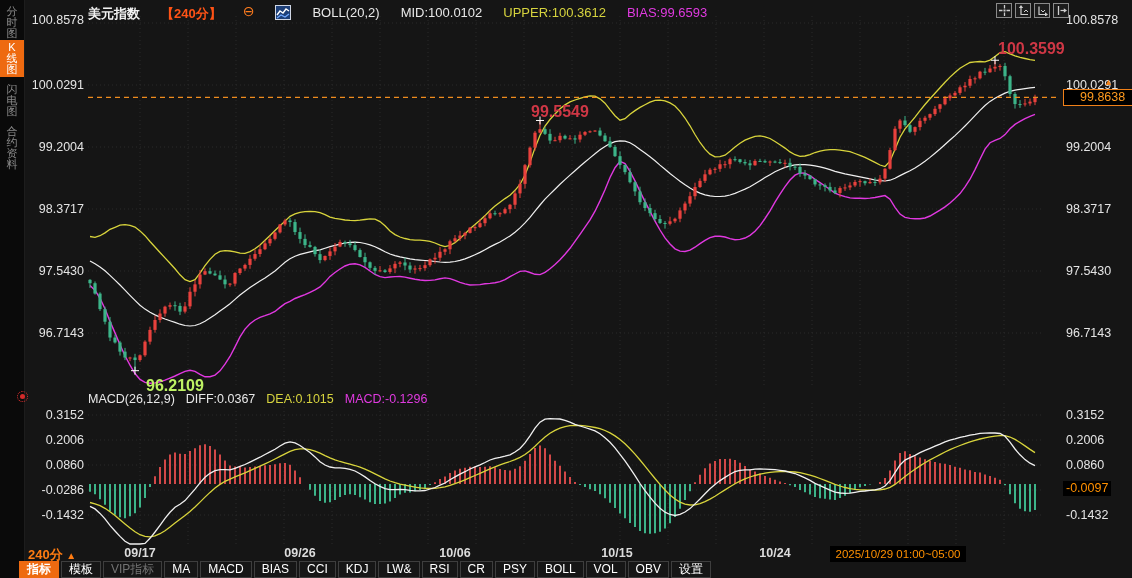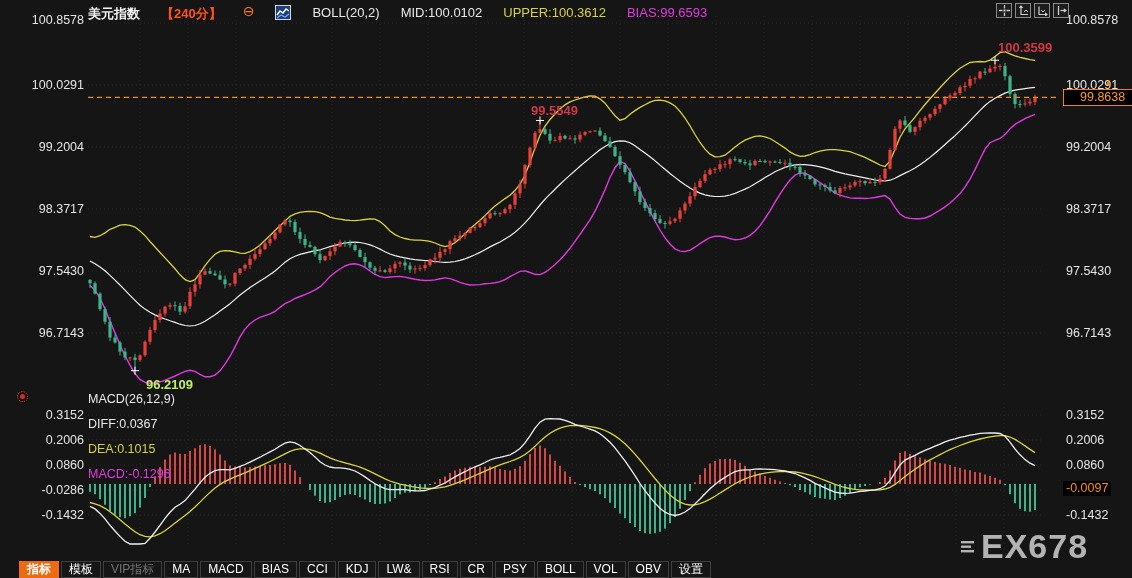--- a/index.html
+++ b/index.html
@@ -26,25 +26,25 @@
   .tr-icons{position:absolute;left:996px;top:3px;display:flex;gap:3px;z-index:3;}
   .tr-btn{width:14px;height:13px;border:1px solid #8a8a8a;background:#1c1c1c;display:flex;align-items:center;justify-content:center;cursor:pointer;}
   
   .ytick{position:absolute;font-size:12.5px;color:#e4e4e4;z-index:2;white-space:nowrap;}
   .ytick.left{left:24px;width:60px;text-align:right;}
   .ytick.right{left:1066px;text-align:left;}
   .price-badge{position:absolute;left:1063px;top:89px;padding:0 16px;line-height:15px;font-size:12.5px;color:#ff9a1e;background:#000;border:1px solid #f08018;z-index:3;}
   .badge-arrow{position:absolute;left:1104px;top:77px;font-size:9px;color:#f08018;z-index:3;}
   .macd-badge{position:absolute;left:1063px;top:481px;padding:0 3px;line-height:15px;font-size:12.5px;color:#ff9000;background:#000;z-index:3;}
   
-  .anno{position:absolute;font-size:13px;font-weight:bold;z-index:2;white-space:nowrap;}
+  .anno{position:absolute;font-size:16px;font-weight:bold;z-index:2;white-space:nowrap;}
   .anno.red{color:#cf3745;}
   .anno.green{color:#bef264;margin-top:10px;}
   
-  .macd-header{position:absolute;left:88px;top:392px;display:flex;gap:11px;font-size:12.5px;z-index:2;white-space:nowrap;flex-direction:column;}
+  .macd-header{position:absolute;left:88px;top:392px;display:flex;gap:11px;font-size:12.5px;z-index:2;white-space:nowrap;}
   
   .xrow{position:absolute;left:0;top:546px;width:1132px;height:16px;z-index:2;}
   .period-label{position:absolute;left:28px;top:0;color:#ff7c12;font-size:13px;font-weight:bold;}
   .period-label .arr{font-size:10px;}
   .xdate{position:absolute;top:0;width:60px;margin-left:-30px;text-align:center;color:#dcdcdc;font-size:12.5px;font-weight:bold;cursor:default;}
   .xrange{position:absolute;left:830px;top:0;width:136px;height:16px;line-height:16px;text-align:center;background:#000;color:#ff9000;font-size:11.5px;z-index:3;}
   
   .toolbar{position:absolute;left:19px;bottom:0;height:17px;display:flex;gap:2px;z-index:4;}
   .tb-btn{height:15px;line-height:14px;padding:0 7px;font-size:12px;color:#ffffff;background:#161616;border:1px solid #3e3e3e;cursor:pointer;white-space:nowrap;}
   .tb-btn.active{background:#ee6a10;border-color:#ee6a10;color:#fff;font-weight:bold;}
@@ -683,20 +683,26 @@
       <line x1="1010" y1="484" x2="1010" y2="494.3002469061459" stroke="#3cb489" stroke-width="2"></line>
       <line x1="1015" y1="484" x2="1015" y2="503.2204882195686" stroke="#3cb489" stroke-width="2"></line>
       <line x1="1020" y1="484" x2="1020" y2="508.7241346954826" stroke="#3cb489" stroke-width="2"></line>
       <line x1="1025" y1="484" x2="1025" y2="511.352442819349" stroke="#3cb489" stroke-width="2"></line>
       <line x1="1030" y1="484" x2="1030" y2="511.7505987496568" stroke="#3cb489" stroke-width="2"></line>
       <line x1="1035" y1="484" x2="1035" y2="509.96616377952483" stroke="#3cb489" stroke-width="2"></line>
       <polyline points="90,502.5 95,503.8 100,505.7 105,508.3 110,511.8 115,515.6 120,519.8 125,524.0 130,528.1 135,531.7 140,534.7 145,536.4 150,536.8 155,535.8 160,533.7 165,530.7 170,527.0 175,523.0 180,519.3 185,515.5 190,511.4 195,506.9 200,502.1 205,497.1 210,492.4 215,488.0 220,484.4 225,481.4 230,479.1 235,476.9 240,474.8 245,472.8 250,470.6 255,468.4 260,466.2 265,463.9 270,461.5 275,459.0 280,456.4 285,453.8 290,451.4 295,449.7 300,448.9 305,448.9 310,449.6 315,451.1 320,453.2 325,455.6 330,457.8 335,459.8 340,461.5 345,462.8 350,464.1 355,465.5 360,467.1 365,469.1 370,471.4 375,473.9 380,476.4 385,478.8 390,481.0 395,482.7 400,484.1 405,485.2 410,486.2 415,487.1 420,487.9 425,488.4 430,488.5 435,488.3 440,487.7 445,486.8 450,485.4 455,483.7 460,481.8 465,479.8 470,477.6 475,475.5 480,473.3 485,471.1 490,468.9 495,466.8 500,464.9 505,463.2 510,461.5 515,459.6 520,457.4 525,454.5 530,450.7 535,446.2 540,441.4 545,437.0 550,433.3 555,430.4 560,428.1 565,426.6 570,425.7 575,425.4 580,425.5 585,425.9 590,426.6 595,427.5 600,428.7 605,430.5 610,432.9 615,435.9 620,439.5 625,443.8 630,448.7 635,454.1 640,460.0 645,466.1 650,472.3 655,478.5 660,484.4 665,490.0 670,494.9 675,499.0 680,502.1 685,504.1 690,505.0 695,504.8 700,503.6 705,501.6 710,499.1 715,496.2 720,493.0 725,489.9 730,486.8 735,483.8 740,481.1 745,478.8 750,477.0 755,475.5 760,474.2 765,473.2 770,472.4 775,471.9 780,471.6 785,471.4 790,471.6 795,472.0 800,472.7 805,473.8 810,475.1 815,476.7 820,478.5 825,480.4 830,482.3 835,484.3 840,486.0 845,487.5 850,488.6 855,489.4 860,489.8 865,490.0 870,490.1 875,490.0 880,489.8 885,489.0 890,487.3 895,484.4 900,480.5 905,476.5 910,472.7 915,469.2 920,465.9 925,462.8 930,459.9 935,457.2 940,454.6 945,452.0 950,449.7 955,447.5 960,445.5 965,443.7 970,441.9 975,440.4 980,439.0 985,437.8 990,436.8 995,436.1 1000,435.6 1005,435.7 1010,437.0 1015,439.4 1020,442.5 1025,445.9 1030,449.4 1035,452.6" fill="none" stroke="#d8d43c" stroke-width="1.3"></polyline>
       <polyline points="90,506.4 95,508.9 100,513.4 105,518.8 110,525.4 115,531.0 120,536.4 125,541.2 130,544.0 135,544.0 140,544.0 145,543.5 150,538.3 155,532.0 160,525.3 165,518.3 170,512.3 175,507.3 180,504.2 185,500.6 190,494.9 195,489.1 200,482.8 205,477.2 210,473.3 215,470.7 220,469.6 225,469.7 230,469.9 235,468.3 240,466.4 245,464.5 250,462.1 255,459.7 260,457.2 265,454.5 270,451.9 275,449.2 280,446.0 285,443.2 290,441.8 295,442.9 300,445.5 305,449.0 310,452.5 315,456.9 320,461.7 325,465.0 330,467.0 335,467.9 340,467.9 345,468.4 350,469.3 355,471.0 360,473.7 365,476.9 370,480.5 375,483.8 380,486.4 385,488.6 390,489.7 395,489.7 400,489.4 405,489.6 410,490.4 415,490.8 420,490.9 425,490.5 430,489.0 435,487.5 440,485.2 445,483.0 450,479.8 455,476.9 460,474.2 465,471.7 470,469.0 475,466.9 480,464.8 485,462.5 490,460.0 495,458.4 500,457.4 505,456.2 510,454.8 515,452.0 520,448.5 525,442.9 530,435.8 535,428.2 540,422.2 545,419.1 550,418.6 555,418.8 560,419.0 565,420.4 570,422.1 575,424.4 580,426.0 585,427.5 590,429.2 595,430.9 600,433.8 605,437.7 610,442.2 615,447.9 620,454.3 625,460.9 630,468.2 635,475.6 640,483.5 645,490.7 650,497.2 655,503.1 660,508.3 665,512.2 670,514.5 675,515.5 680,514.4 685,512.0 690,508.6 695,503.9 700,499.0 705,493.8 710,488.7 715,484.6 720,480.6 725,477.4 730,474.2 735,471.7 740,470.4 745,469.8 750,469.8 755,469.2 760,469.0 765,469.2 770,469.3 775,469.7 780,470.3 785,471.0 790,472.3 795,473.5 800,475.7 805,477.9 810,480.4 815,483.3 820,485.6 825,487.8 830,490.1 835,492.2 840,493.0 845,493.3 850,493.2 855,492.3 860,491.4 865,491.0 870,490.4 875,489.8 880,488.7 885,486.0 890,480.6 895,472.6 900,465.0 905,460.1 910,457.7 915,455.3 920,452.7 925,450.4 930,448.3 935,446.2 940,444.2 945,441.9 950,440.2 955,438.9 960,437.4 965,436.4 970,435.1 975,434.4 980,433.3 985,433.1 990,432.9 995,433.0 1000,433.5 1005,436.3 1010,442.1 1015,449.0 1020,454.8 1025,459.6 1030,463.2 1035,465.6" fill="none" stroke="#f0f0f0" stroke-width="1.3"></polyline>
     </svg>
 
+  <aside class="sidebar">
+    <div class="side-tab" style="top:4px"><span>分时图</span></div>
+    <div class="side-tab active" style="top:40px"><span>K线图</span></div>
+    <div class="side-tab" style="top:82px"><span>闪电图</span></div>
+    <div class="side-tab" style="top:124px"><span>合约资料</span></div>
+  </aside>
   <span class="alert-icon"></span>
 
   <div class="chart-header">
     <span class="hd-symbol">美元指数</span>
     <span class="hd-period">【240分】</span>
     <span class="hd-toggle">⊖</span>
     <span class="mini-chart-icon">
       <svg width="16" height="15" viewBox="0 0 16 15">
           <rect x="0.5" y="0.5" width="15" height="14" fill="#1d3f78" stroke="#cfd6e4"></rect>
           <polyline points="2,10 5,6 8,8 11,4 14,6" fill="none" stroke="#ffffff" stroke-width="1.4"></polyline>
@@ -769,41 +775,42 @@
   <span class="ytick left" style="top:433px">0.2006</span>
   <span class="ytick left" style="top:458px">0.0860</span>
   <span class="ytick left" style="top:483px">-0.0286</span>
   <span class="ytick left" style="top:508px">-0.1432</span>
   <span class="ytick right" style="top:408px">0.3152</span>
   <span class="ytick right" style="top:433px">0.2006</span>
   <span class="ytick right" style="top:458px">0.0860</span>
   <span class="ytick right" style="top:508px">-0.1432</span>
   <span class="macd-badge">-0.0097</span>
 
+  <div class="xrow">
+    <span class="period-label"><span>240分</span> <span class="arr">▲</span></span>
+    <span class="xrange">2025/10/29 01:00~05:00</span>
+  <span class="xdate" style="left: 140px;">09/17</span>
+      <span class="xdate" style="left: 300px;">09/26</span>
+      <span class="xdate" style="left: 455px;">10/06</span>
+      <span class="xdate" style="left: 617px;">10/15</span>
+      <span class="xdate" style="left: 775px;">10/24</span>
+    </div>
 
   <div class="toolbar" id="toolbar">
       <div class="tb-btn active">指标</div>
       <div class="tb-btn">模板</div>
       <div class="tb-btn vip">VIP指标</div>
       <div class="tb-btn">MA</div>
       <div class="tb-btn">MACD</div>
       <div class="tb-btn">BIAS</div>
       <div class="tb-btn">CCI</div>
       <div class="tb-btn">KDJ</div>
       <div class="tb-btn">LW&amp;</div>
       <div class="tb-btn">RSI</div>
       <div class="tb-btn">CR</div>
       <div class="tb-btn">PSY</div>
       <div class="tb-btn">BOLL</div>
       <div class="tb-btn">VOL</div>
       <div class="tb-btn">OBV</div>
       <div class="tb-btn">设置</div>
     </div>
 
-  <div class="watermark">
-    <svg width="17" height="17" viewBox="0 0 17 17">
-        <rect x="1" y="3" width="13" height="2.4" fill="#b3b3b3"></rect>
-        <rect x="1" y="7.5" width="10" height="2.4" fill="#b3b3b3"></rect>
-        <rect x="1" y="12" width="13" height="2.4" fill="#b3b3b3"></rect>
-      </svg>
-    <span class="wm-text">EX678</span>
-  </div>
 </div>
 
 </body></html>

